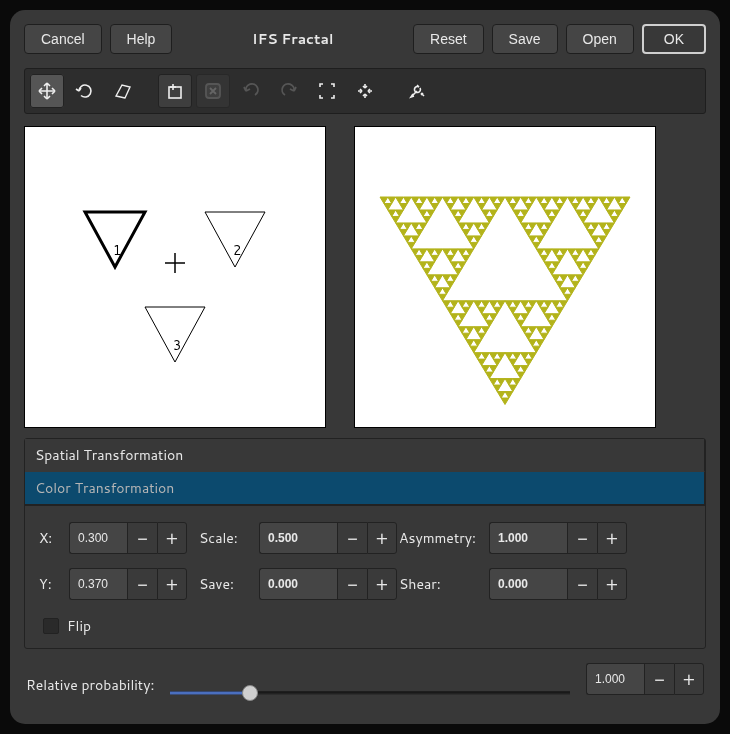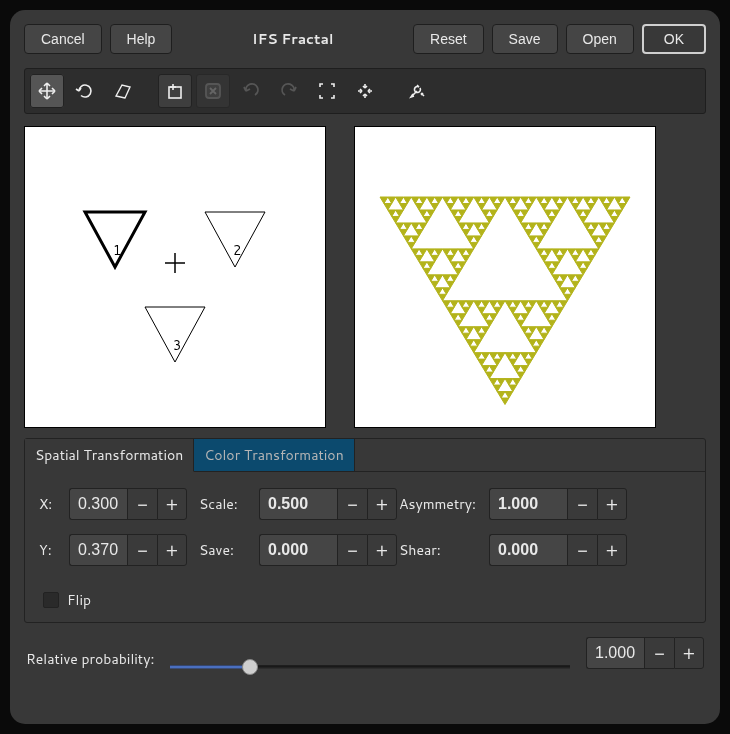--- a/index.html
+++ b/index.html
@@ -102,20 +102,21 @@
   }
 
   
   .section-title { font-weight: 600; margin: 2px 0 8px 2px; color: var(--text); }
   .tabs-frame {
     border: 1px solid #222;
     border-radius: 3px;
   }
   .tabs {
     display: flex;
+    flex-direction: column;
   }
   .tab {
     padding: 6px 10px;
     background: #0c4a6e;
     color: var(--text-dim);
     border-right: 1px solid #222;
     border-bottom: 1px solid #222;
     cursor: pointer;
     font-size: 14px;
   }
@@ -140,36 +141,36 @@
     height: 32px;
   }
   .spin input {
     width: 58px;
     background: var(--bg-input);
     border: 1px solid #222;
     border-right: none;
     border-radius: 3px 0 0 3px;
     color: var(--text);
     padding: 0 8px;
-    font-size: 16px;
+    font-size: 12px;
   }
   .spin .sbtn {
     width: 30px;
     background: #3a3a3a;
     border: 1px solid #222;
     color: var(--text);
     display:flex; align-items:center; justify-content:center;
     font-size: 18px;
     cursor:pointer;
   }
   .spin .sbtn.minus { border-radius:0; border-right:none; }
   .spin .sbtn.plus { border-radius:0 3px 3px 0; }
   .spin.wide input { width: 78px; font-weight: bold; }
 
-  .flip-row { margin-top: 24px; display:flex; align-items:center; gap:8px; padding-left: 4px;}
+  .flip-row { margin-top: 16px; display:flex; align-items:center; gap:8px; padding-left: 4px;}
   .checkbox {
     width:16px; height:16px; border:1px solid #222; background:#2a2a2a; border-radius:2px;
   }
 
   
   .relprob {
     display:flex; align-items:flex-end; gap:12px;
     margin-top: 14px;
     padding: 0 2px;
   }

